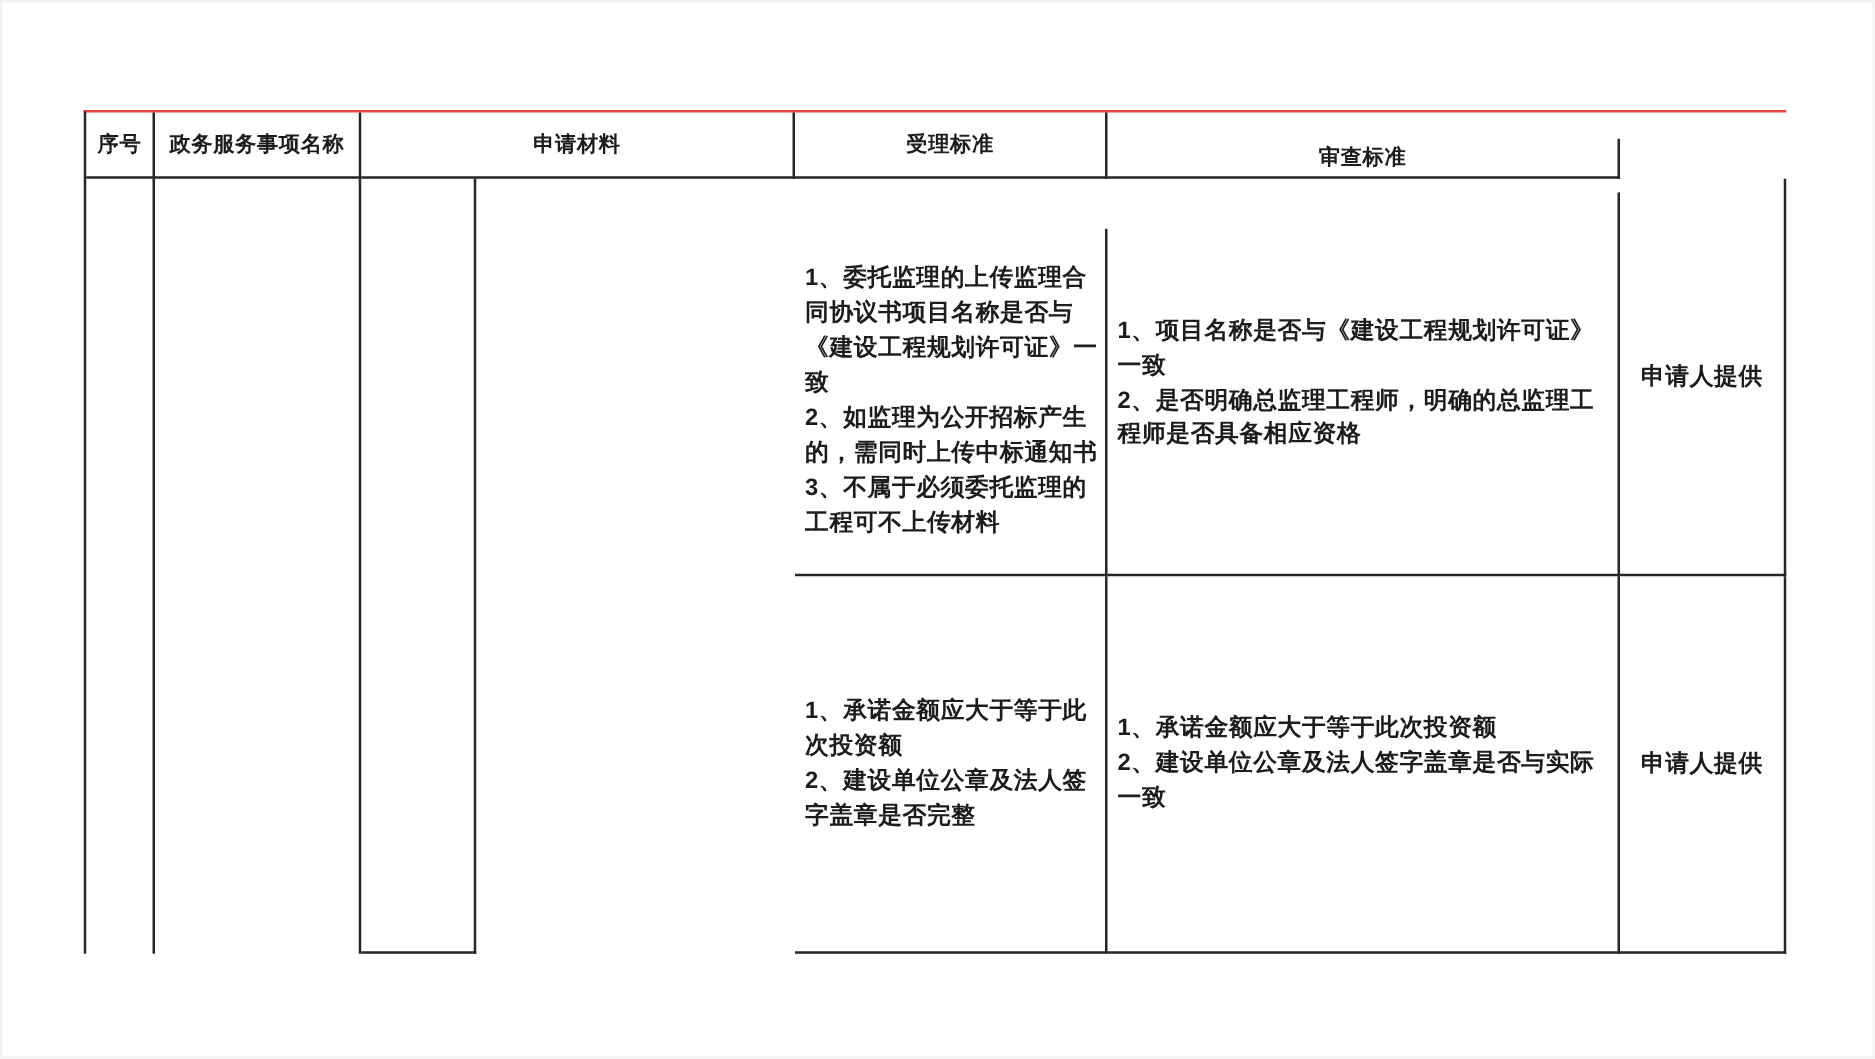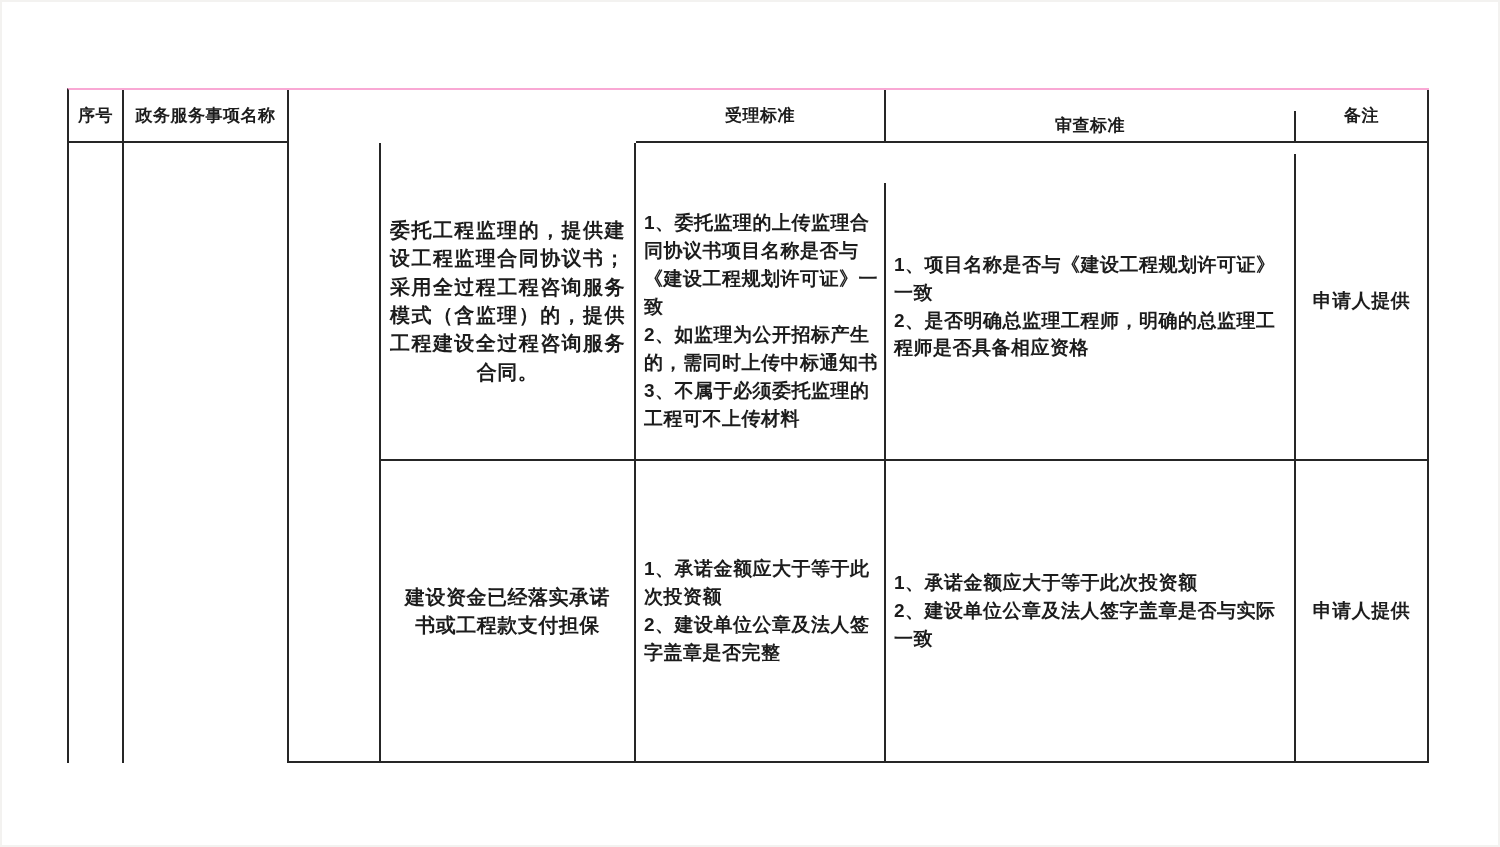--- a/index.html
+++ b/index.html
@@ -18,21 +18,21 @@
   }
   .doc-table {
     position: absolute;
     left: 67px;
     top: 88px;
     width: 1360px;
     height: 673px;
     display: grid;
     grid-template-columns: 55px 165px 92px 255px 250px 410px 133px;
     grid-template-rows: 53px 318px 302px;
-    border-top: 2px solid #f9a8d4;
+    border-top: 2px solid #ef4444;
     border-left: 2px solid #262626;
     box-sizing: content-box;
     color: #1c1c1c;
   }
   .cell {
     border-right: 2px solid #262626;
     border-bottom: 2px solid #262626;
     box-sizing: border-box;
     display: flex;
     align-items: center;
@@ -102,37 +102,35 @@
   .c7r3 { grid-column: 7; grid-row: 3; }
 </style>
 </head>
 <body>
 
 <div class="page">
   <div class="doc-table">
 
     <div class="cell hdr c1r1">序号</div>
     <div class="cell hdr hdr-name c2r1">政务服务事项名称</div>
+    <div class="cell hdr c34r1">申请材料</div>
     <div class="cell hdr c5r1">受理标准</div>
     <div class="cell hdr c6r1">审查标准</div>
-    <div class="cell hdr c7r1">备注</div>
 
     <div class="cell open-bottom c1r23"></div>
     <div class="cell open-bottom c2r23"></div>
     <div class="cell c3r23"></div>
 
-    <div class="cell body-text materials-cell c4r2">委托工程监理的，提供建设工程监理合同协议书；采用全过程工程咨询服务模式（含监理）的，提供工程建设全过程咨询服务合同。</div>
     <div class="cell body-text std-cell c5r2">1、委托监理的上传监理合同协议书项目名称是否与《建设工程规划许可证》一致
 2、如监理为公开招标产生的，需同时上传中标通知书
 3、不属于必须委托监理的工程可不上传材料</div>
     <div class="cell body-text std-cell c6r2">1、项目名称是否与《建设工程规划许可证》一致
 2、是否明确总监理工程师，明确的总监理工程师是否具备相应资格</div>
     <div class="cell body-text remarks-cell c7r2">申请人提供</div>
 
-    <div class="cell body-text materials-cell-center c4r3">建设资金已经落实承诺书或工程款支付担保</div>
     <div class="cell body-text std-cell c5r3">1、承诺金额应大于等于此次投资额
 2、建设单位公章及法人签字盖章是否完整</div>
     <div class="cell body-text std-cell c6r3">1、承诺金额应大于等于此次投资额
 2、建设单位公章及法人签字盖章是否与实际一致</div>
     <div class="cell body-text remarks-cell c7r3">申请人提供</div>
 
   </div>
 </div>
 
 </body></html>

